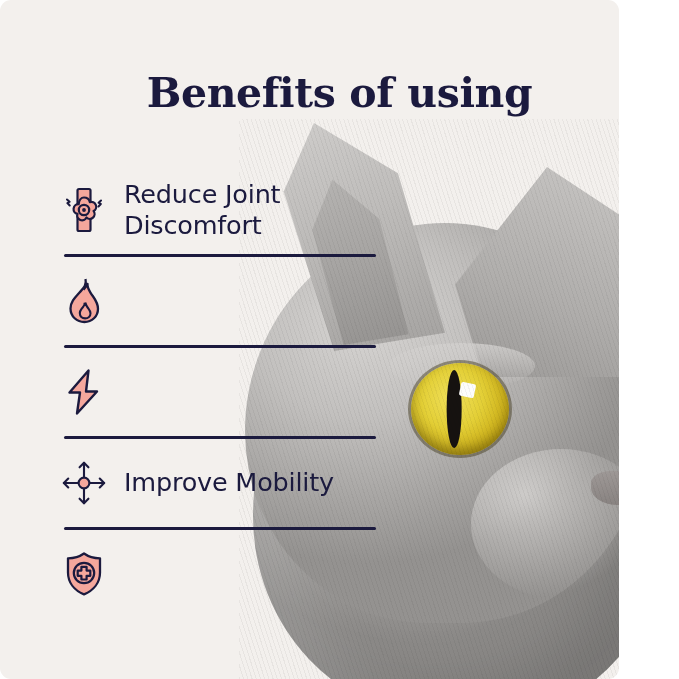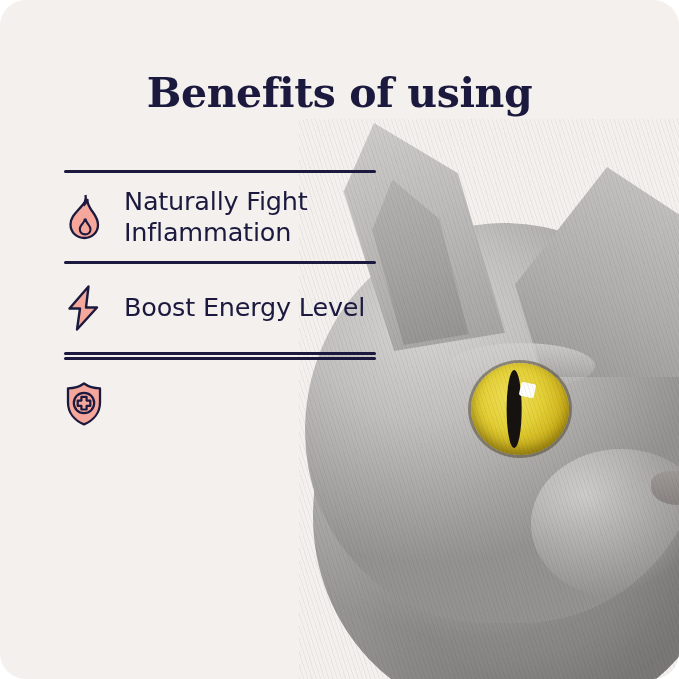--- a/index.html
+++ b/index.html
@@ -9,24 +9,24 @@
     height: 679px;
     background: #ffffff;
   }
   body {
     font-family: "Liberation Sans", sans-serif;
     overflow: hidden;
   }
 
   #card {
     position: relative;
-    width: 679px;
+    width: 619px;
     height: 679px;
     background: #F3F0ED;
-    border-radius: 26px;
+    border-radius: 11px;
     overflow: hidden;
   }
 
   
   #cat-photo {
     position: absolute;
     right: 0;
     bottom: 0;
     width: 380px;
     height: 560px;
@@ -233,43 +233,72 @@
     </div>
     <div class="fur-texture"></div>
   </div>
 
   <h1 id="headline">
     <span class="hl-line">Benefits of using</span>
   </h1>
 
   <div id="benefits">
 
+    <div class="benefit-row">
+      <span class="benefit-icon">
+        <svg width="46" height="50" viewBox="0 0 46 50" fill="none">
+          <rect x="16.5" y="4" width="13" height="42" rx="1.5" fill="#F5A79C" stroke="#1B1A3E" stroke-width="2.2"></rect>
+          <path d="M23 12.5c3.2 0 5.2 2.1 5.8 4.6 2.4-.7 5 .4 6 2.8 1 2.4 0 5.1-2.2 6.2 1.5 2 1.3 4.8-.6 6.5-1.9 1.7-4.7 1.6-6.5-.1-1.1 2.3-3.8 3.4-6.2 2.4-2.4-1-3.6-3.6-2.8-6-2.5-.5-4.2-2.8-3.9-5.3.3-2.6 2.5-4.5 5.1-4.4.3-3.8 2.4-6.7 5.3-6.7z" fill="#F5A79C" stroke="#1B1A3E" stroke-width="2.2" stroke-linejoin="round"></path>
+          <circle cx="23" cy="25" r="5.2" fill="#F5A79C" stroke="#1B1A3E" stroke-width="2.2"></circle>
+          <circle cx="23" cy="25" r="1.9" fill="#1B1A3E"></circle>
+          <path d="M6 14.5l2.6 2.2-2.2 1.4 2.3 2.3" stroke="#1B1A3E" stroke-width="2.1" stroke-linecap="round" stroke-linejoin="round" fill="none"></path>
+          <path d="M40 15.5l-2.4 2.2 2.2 1.3-2.3 2.4" stroke="#1B1A3E" stroke-width="2.1" stroke-linecap="round" stroke-linejoin="round" fill="none"></path>
+        </svg>
+      </span>
+      <span class="benefit-label">Reduce Joint Discomfort</span>
+    </div>
     <div class="divider"></div>
 
     <div class="benefit-row">
       <span class="benefit-icon">
         <svg width="40" height="50" viewBox="0 0 40 50" fill="none">
           <path d="M21.5 3c1.5 6.5-2.5 9.5-6 13.5C11 21.5 6.5 26 6.5 32.5 6.5 40.5 12.9 46 20.4 46c7.5 0 13.6-5.6 13.6-13.3 0-7.1-4.5-11-7.7-16.4-1.6-2.6-3-5.4-2.8-8.3-.8 2.4-2.3 4-4 5.6" fill="#F5A79C" stroke="#1B1A3E" stroke-width="2.3" stroke-linejoin="round"></path>
           <path d="M20.6 26.5c.7 3.2-1.6 4.4-2.9 6.1-1.1 1.4-1.9 2.8-1.9 4.5 0 3.1 2.3 5.3 5.3 5.3 3 0 5.4-2.2 5.4-5.2 0-2.7-1.9-4.3-3.3-6.4-.9-1.3-1.8-2.7-1.7-4.3" fill="#F5A79C" stroke="#1B1A3E" stroke-width="2.1" stroke-linejoin="round"></path>
         </svg>
       </span>
-      <span class="benefit-label">Naturally Fight Inflammation</span>
     </div>
     <div class="divider"></div>
 
     <div class="benefit-row">
       <span class="benefit-icon">
         <svg width="40" height="50" viewBox="0 0 40 50" fill="none">
           <path d="M24.5 3.5L5.5 25.5h10.5L13 46.5 33 24.5H22L24.5 3.5z" fill="#F5A79C" stroke="#1B1A3E" stroke-width="2.4" stroke-linejoin="round"></path>
         </svg>
       </span>
-      <span class="benefit-label">Boost Energy Level</span>
     </div>
     <div class="divider"></div>
 
+    <div class="benefit-row">
+      <span class="benefit-icon">
+        <svg width="50" height="50" viewBox="0 0 50 50" fill="none">
+          <g stroke="#1B1A3E" stroke-width="2.2" stroke-linecap="round" stroke-linejoin="round" fill="none">
+            <path d="M25 19V4"></path>
+              <path d="M20.4 8.6L25 4l4.6 4.6"></path>
+            <path d="M25 31v15"></path>
+              <path d="M20.4 41.4L25 46l4.6-4.6"></path>
+            <path d="M19 25H4"></path>
+              <path d="M8.6 20.4L4 25l4.6 4.6"></path>
+            <path d="M31 25h15"></path>
+              <path d="M41.4 20.4L46 25l-4.6 4.6"></path>
+          </g>
+          <circle cx="25" cy="25" r="5.6" fill="#F5A79C" stroke="#1B1A3E" stroke-width="2.2"></circle>
+        </svg>
+      </span>
+      <span class="benefit-label">Improve Mobility</span>
+    </div>
     <div class="divider"></div>
 
     <div class="benefit-row">
       <span class="benefit-icon">
         <svg width="46" height="50" viewBox="0 0 46 50" fill="none">
           <path d="M23 4.5c4.5 3.2 10.5 4.8 16 4.8v14.2c0 10.4-6.7 18.1-16 21.9C13.7 41.6 7 33.9 7 23.5V9.3c5.5 0 11.5-1.6 16-4.8z" fill="#F5A79C" stroke="#1B1A3E" stroke-width="2.3" stroke-linejoin="round"></path>
           <circle cx="23" cy="24" r="10.2" fill="none" stroke="#1B1A3E" stroke-width="2.2"></circle>
           <path d="M20.4 17.9h5.2v3.7h3.7v5.2h-3.7v3.7h-5.2v-3.7h-3.7v-5.2h3.7v-3.7z" fill="#F5A79C" stroke="#1B1A3E" stroke-width="2.2" stroke-linejoin="round"></path>
         </svg>
       </span>

